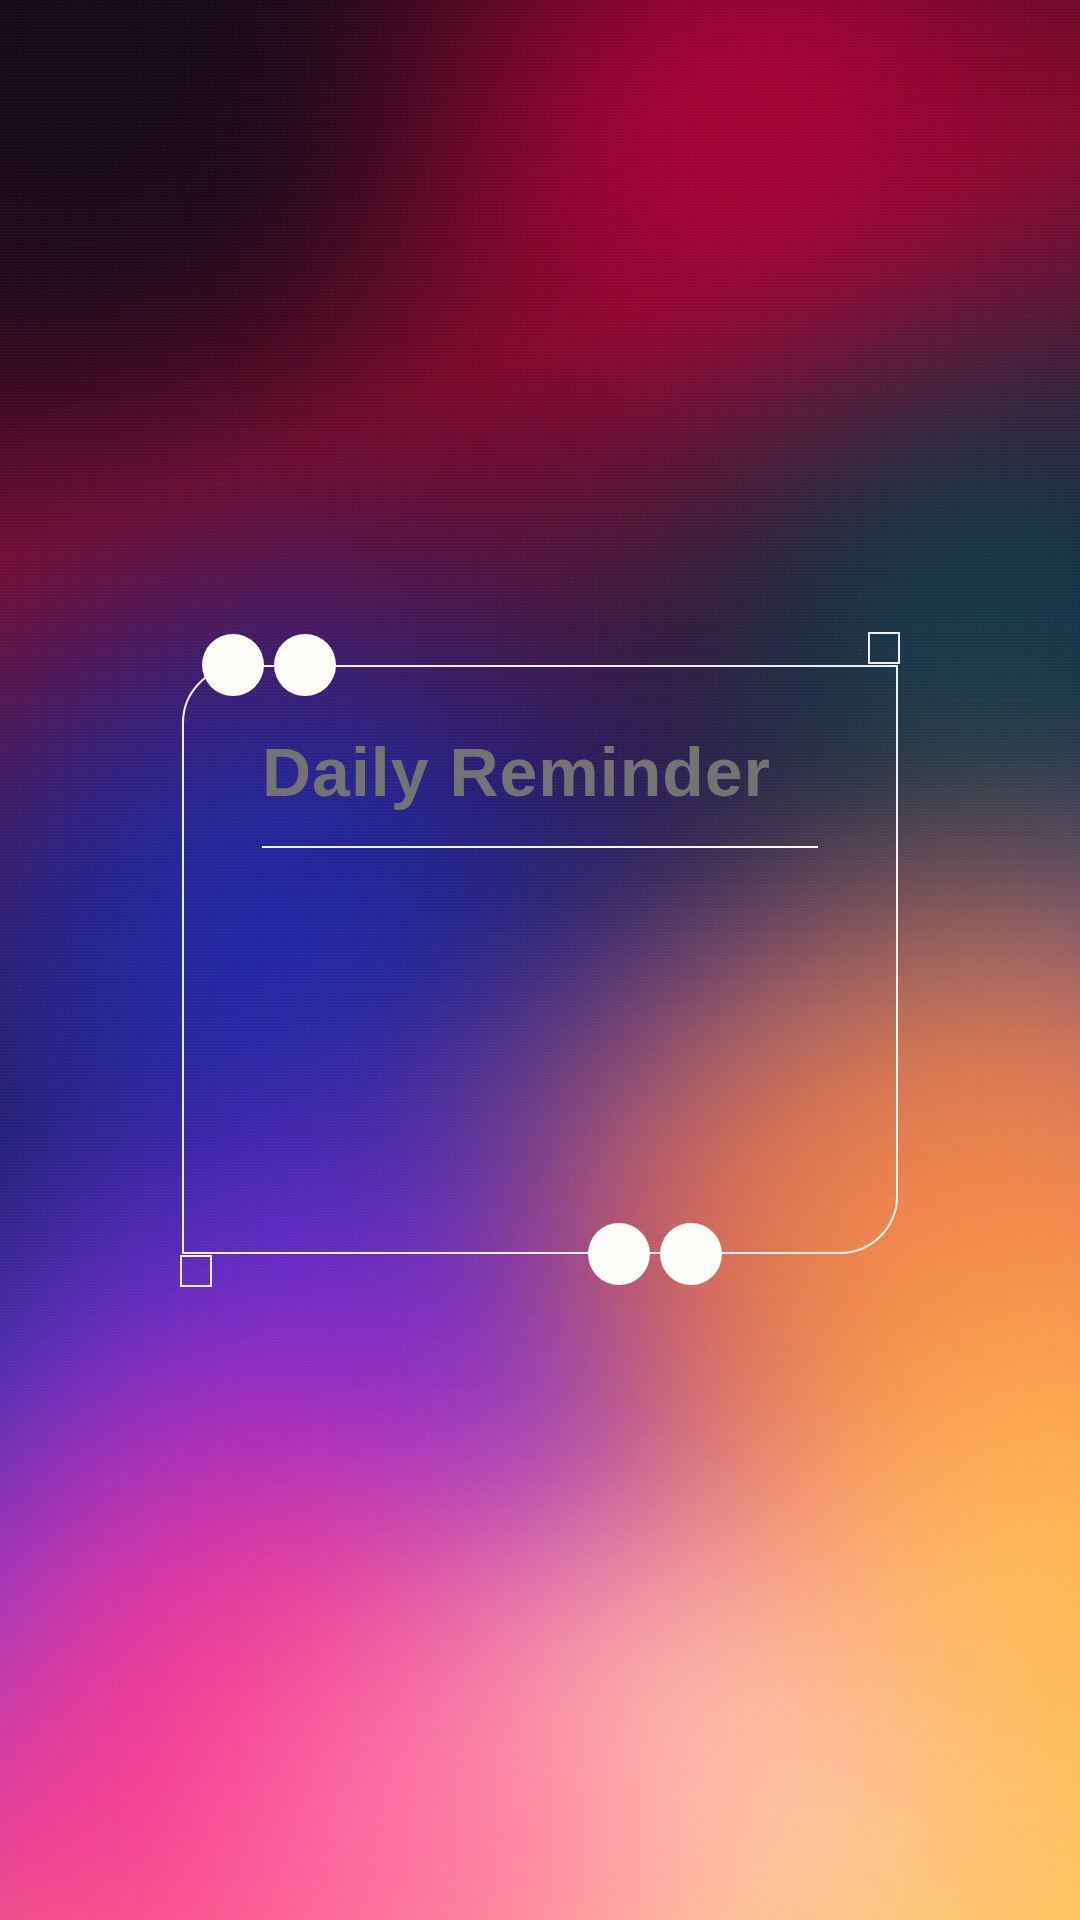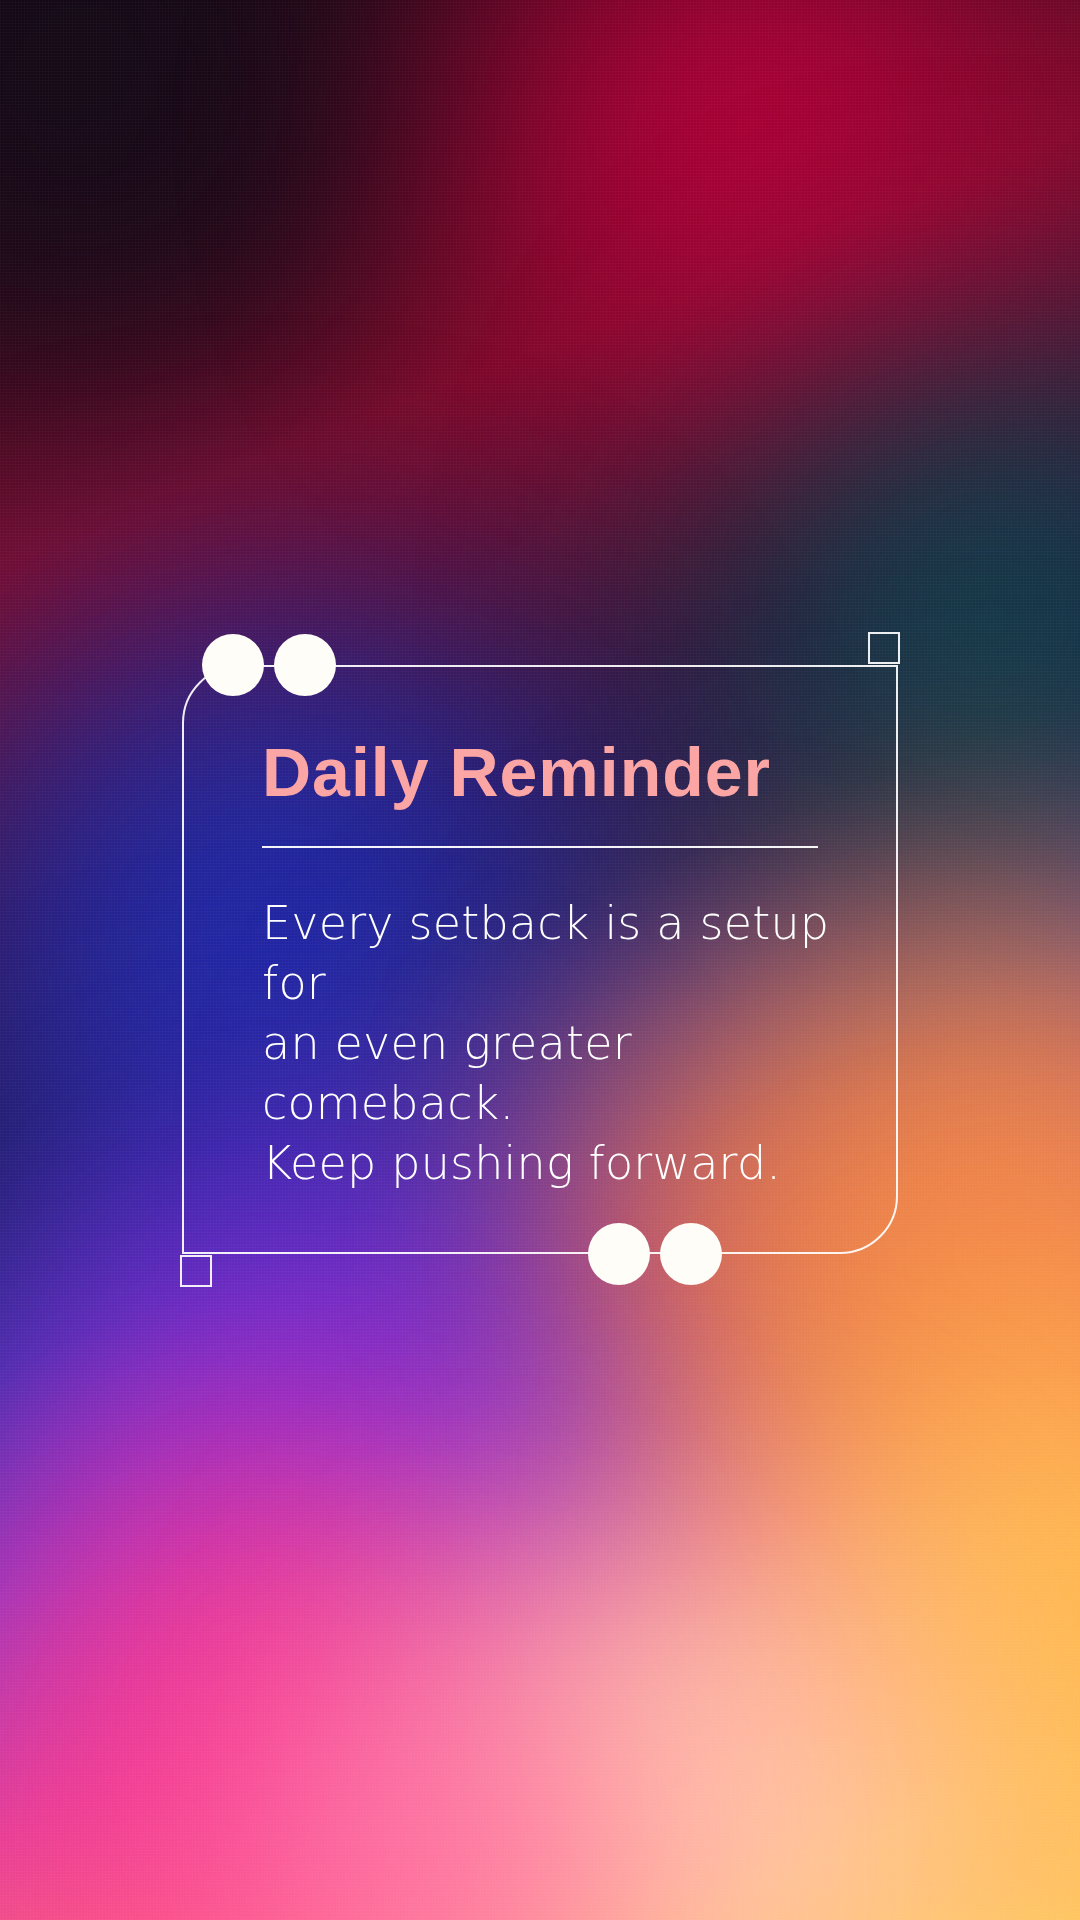--- a/index.html
+++ b/index.html
@@ -138,21 +138,21 @@
     position:absolute;
     left:182px; top:665px;
     width:716px; height:589px;
     padding:72px 0 0 80px;
   }
   .title {
     font-family:"Liberation Sans", sans-serif;
     font-size:68px;
     font-weight:700;
     letter-spacing:1px;
-    color:#fca5a5;
+    color:#737373;
     line-height:1.05;
     white-space:nowrap;
   }
   .divider {
     width:556px; height:2px;
     background:rgba(255,255,255,.95);
     margin-top:38px;
   }
   .body-text {
     margin-top:46px;
@@ -193,20 +193,15 @@
     <div class="dot t2"></div>
     <div class="dot b1"></div>
     <div class="dot b2"></div>
   </div>
 
   <div class="content">
     <h1 class="title">Daily Reminder</h1>
 
     <div class="divider"></div>
 
-    <p class="body-text">
-      <span class="ln">Every setback is a setup for</span>
-      <span class="ln">an even greater comeback.</span>
-      <span class="ln">Keep pushing forward.</span>
-    </p>
   </div>
 
 </div>
 
 </body></html>

